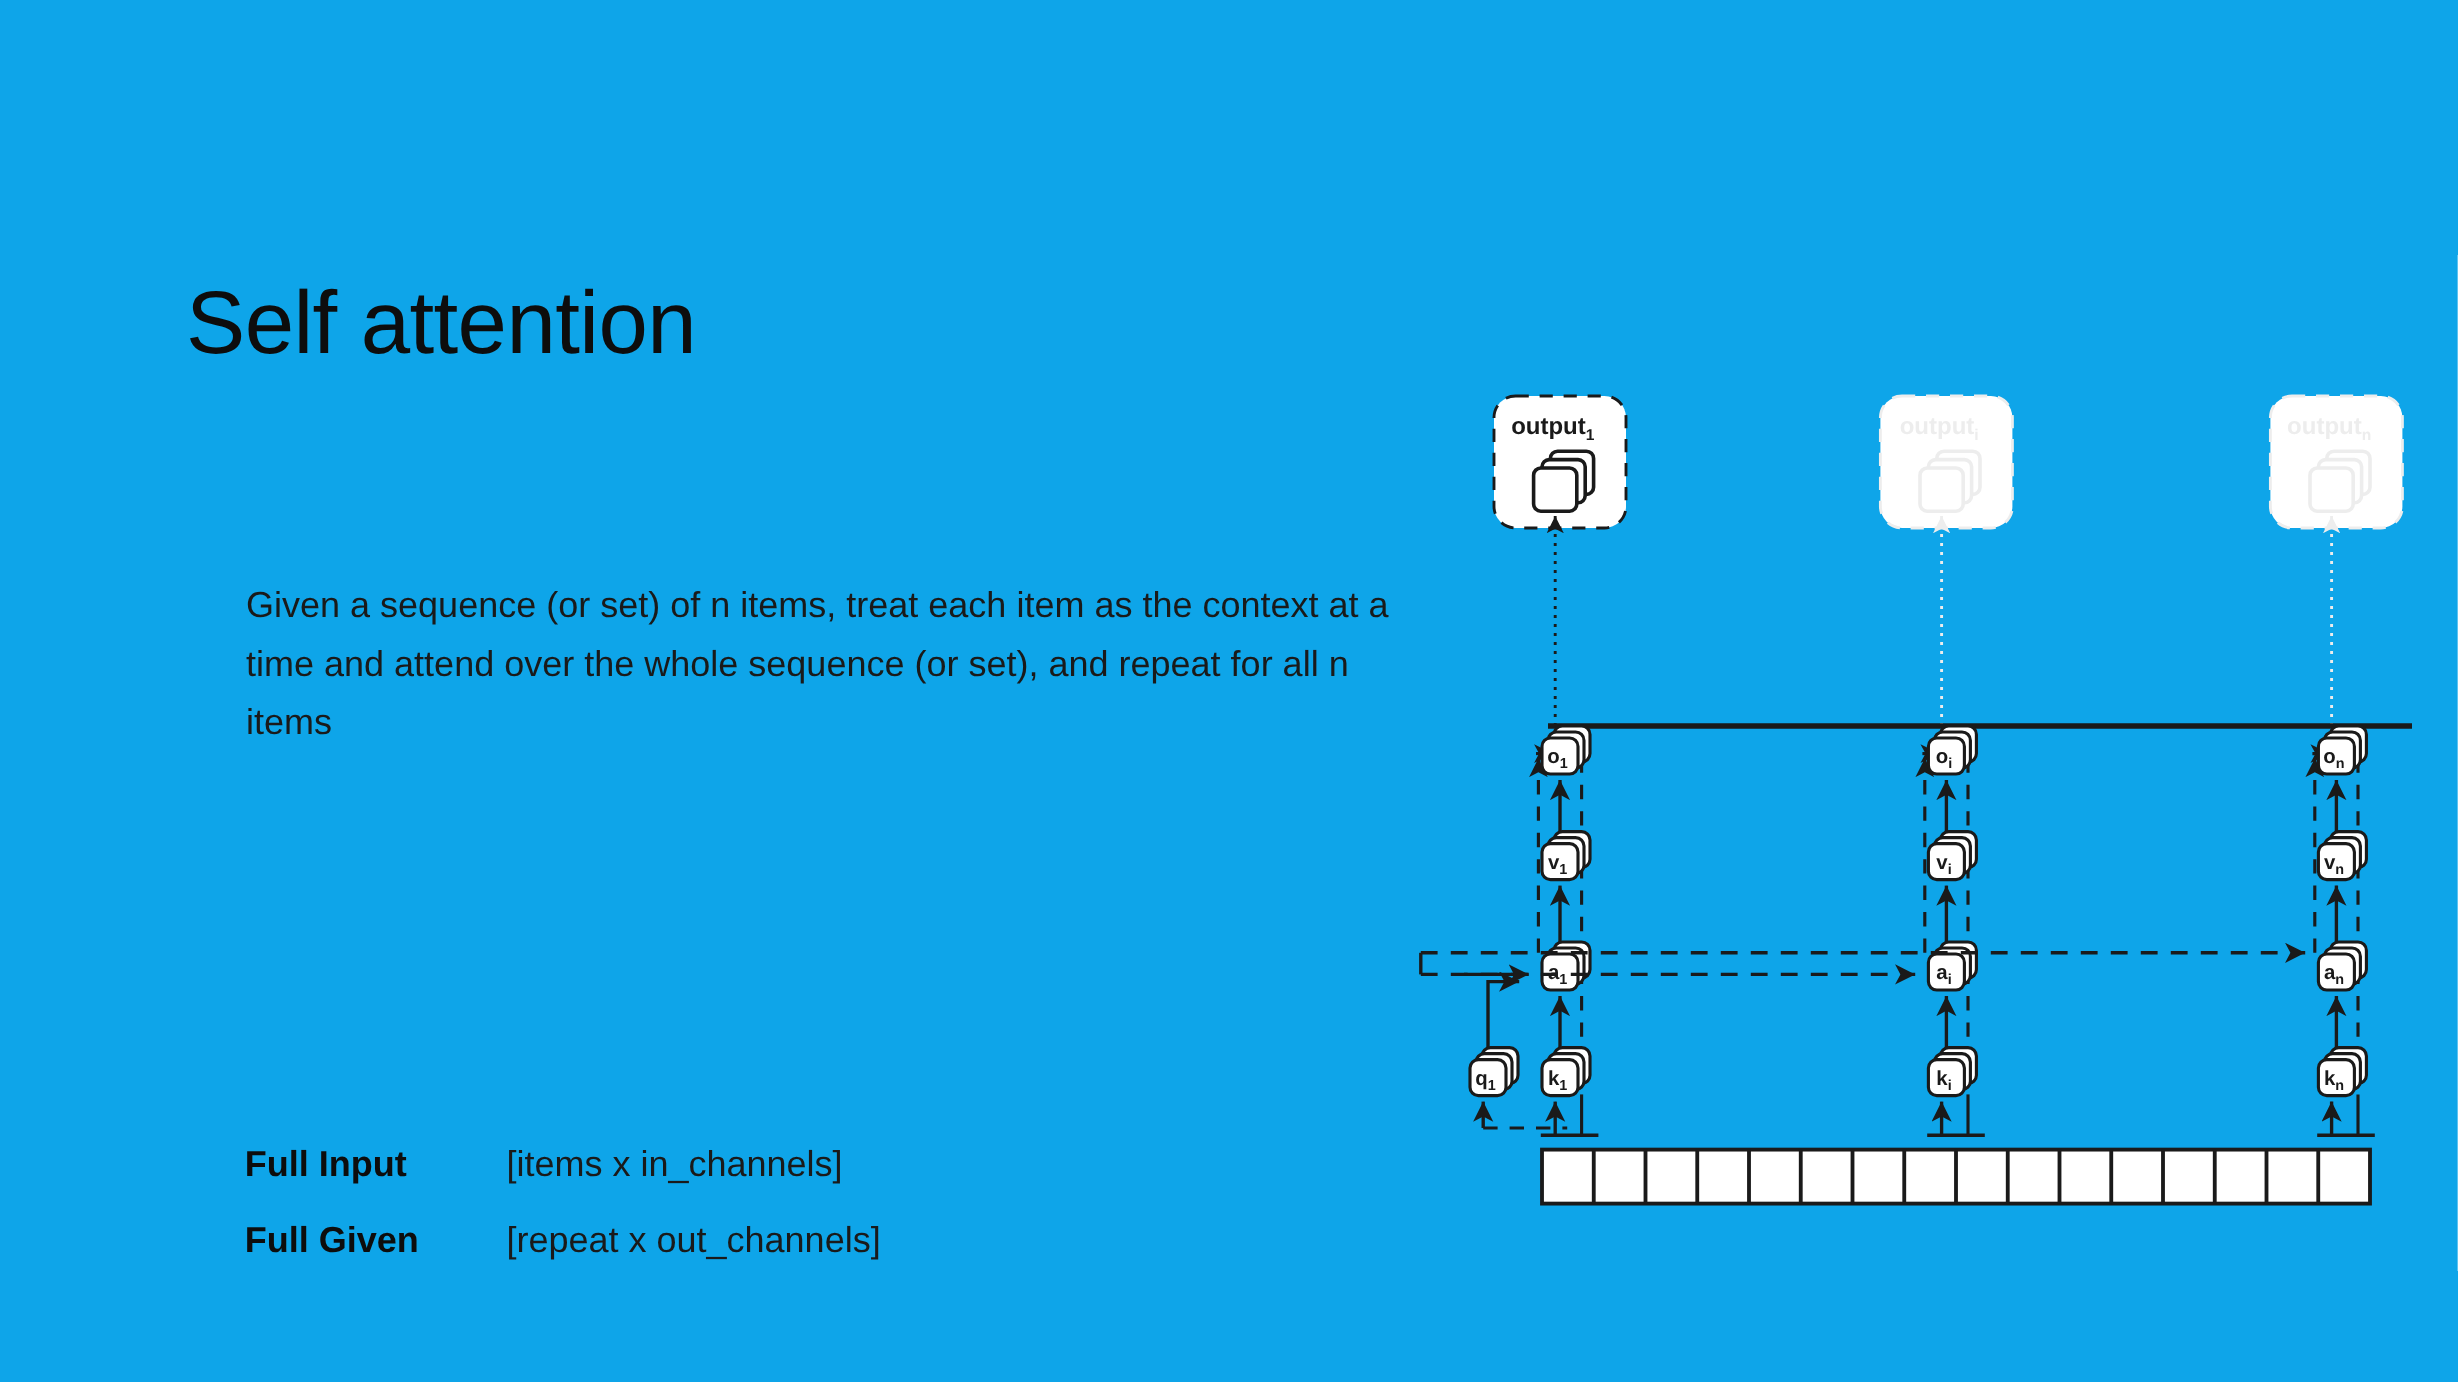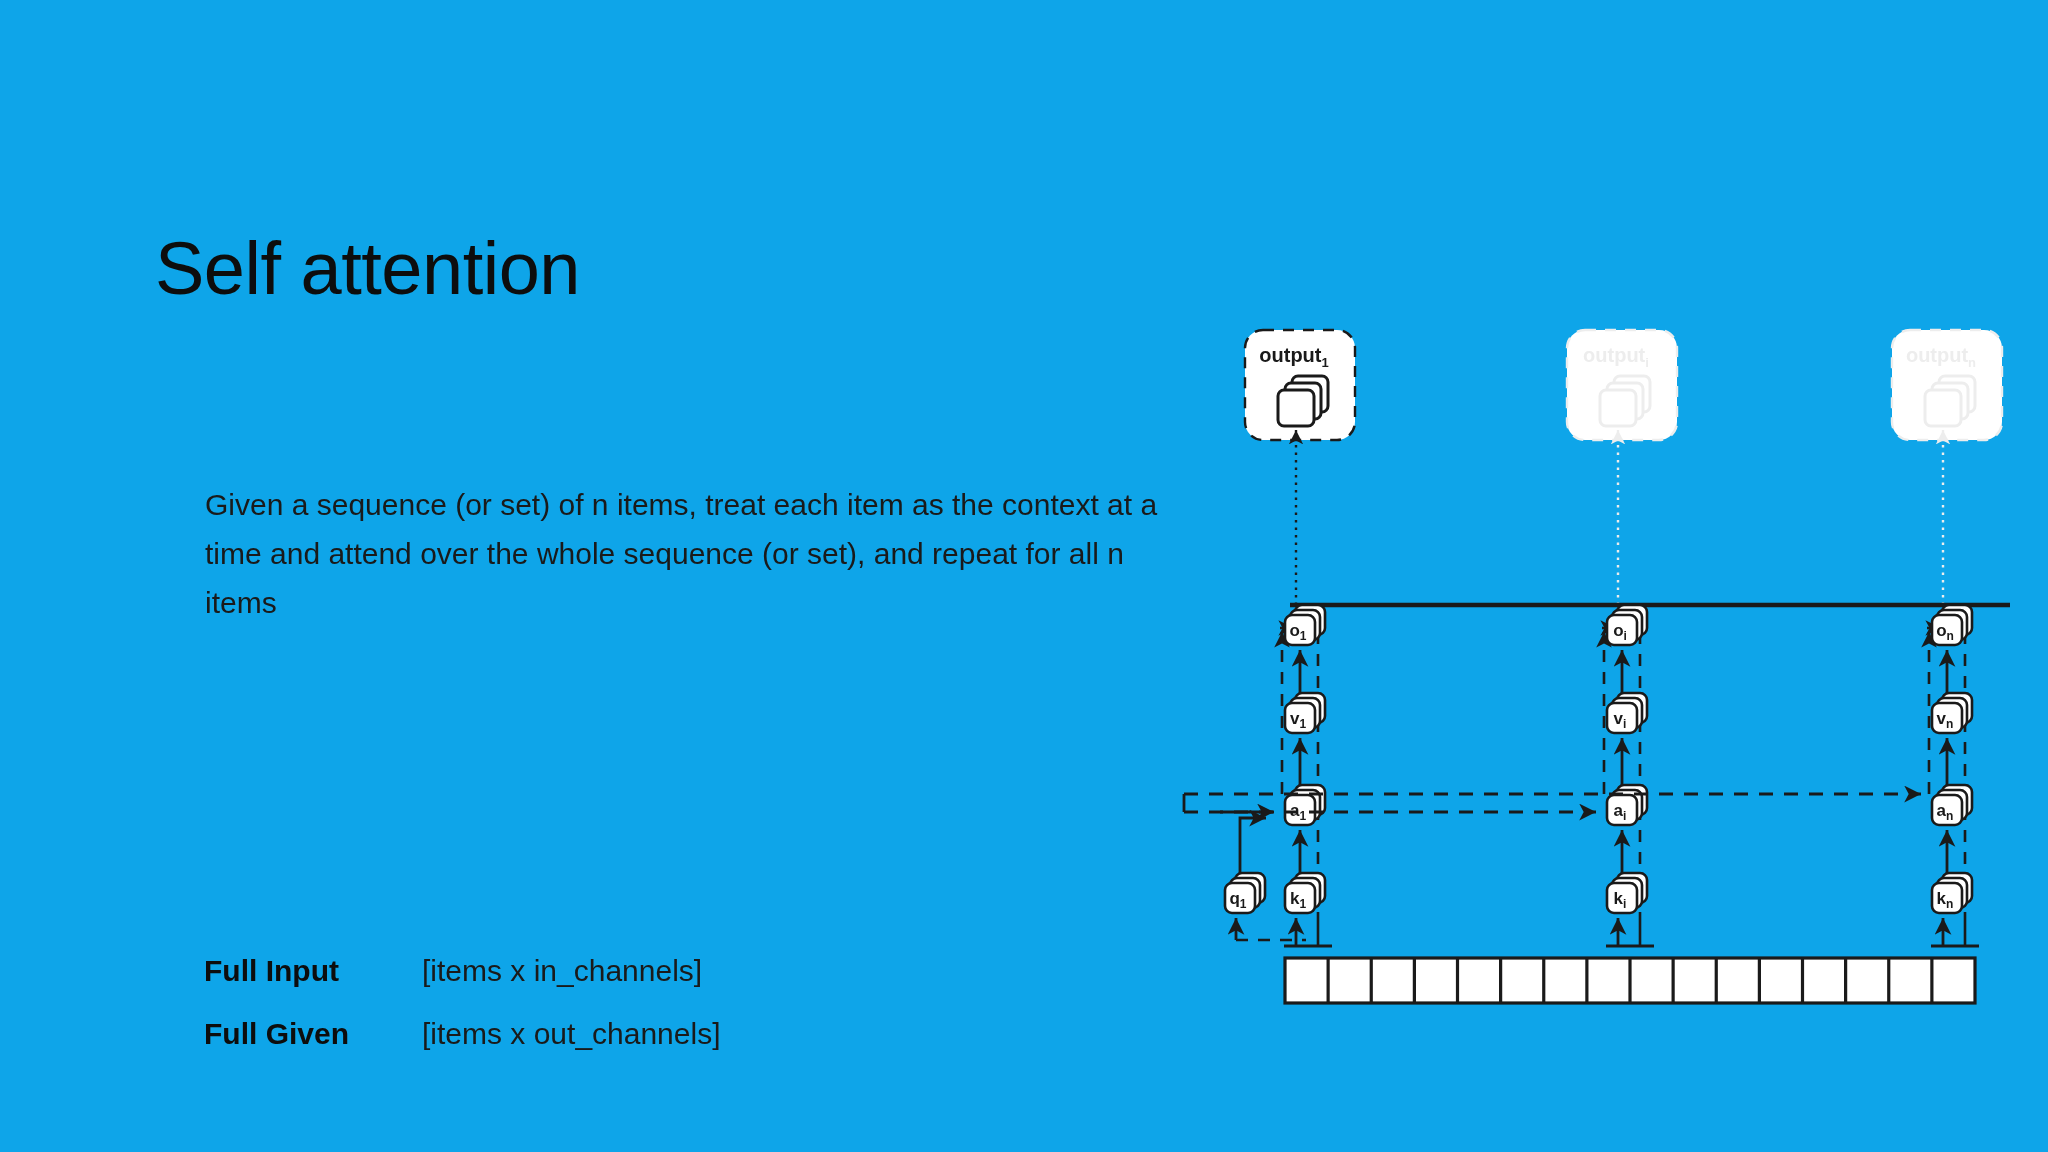--- a/index.html
+++ b/index.html
@@ -90,21 +90,21 @@
 
   <div id="body-paragraph">Given a sequence (or set) of n items, treat each item as the context at a time and attend over the whole sequence (or set), and repeat for all n items</div>
 
   <div id="io-table">
     <div class="io-row">
       <div class="io-label">Full Input</div>
       <div class="io-value">[items x in_channels]</div>
     </div>
     <div class="io-row">
       <div class="io-label">Full Given</div>
-      <div class="io-value">[items x out_channels]</div>
+      <div class="io-value">[repeat x out_channels]</div>
     </div>
   </div>
 
   <div id="diagram">
     <svg id="diagram-svg" width="868" height="780" viewBox="0 0 868 780" xmlns="http://www.w3.org/2000/svg">
         <defs>
           <marker id="ah" markerWidth="7" markerHeight="7" refX="6" refY="3" orient="auto" markerUnits="strokeWidth">
             <path d="M0,0 L6,3 L0,6 L1.6,3 Z" fill="#1a1a1a"></path>
           </marker>
           <marker id="ahf" markerWidth="7" markerHeight="7" refX="6" refY="3" orient="auto" markerUnits="strokeWidth">

